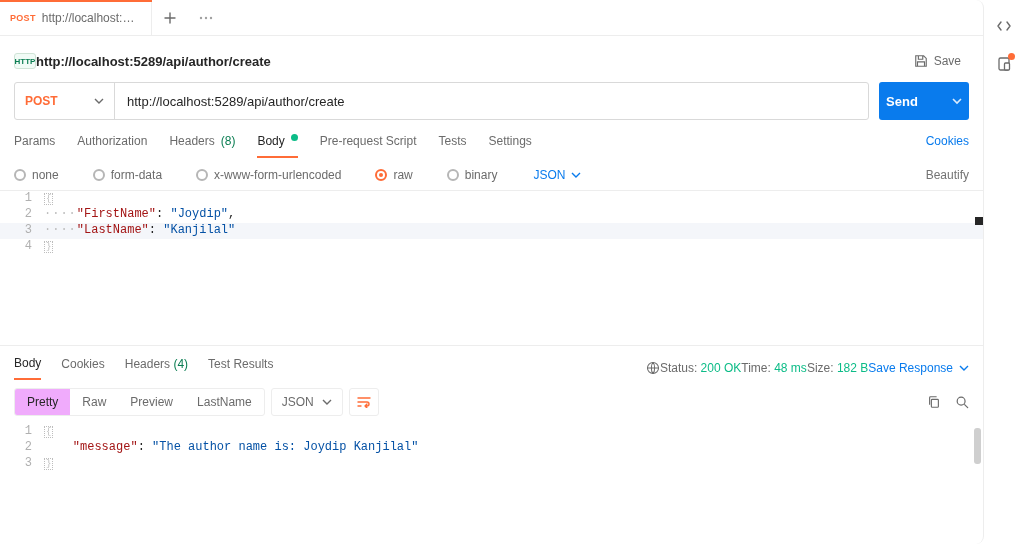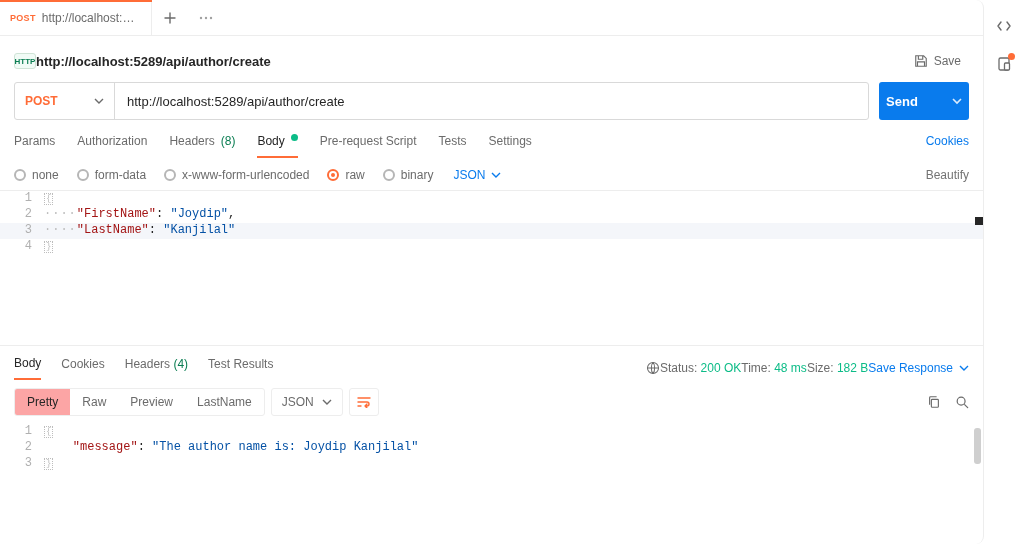--- a/index.html
+++ b/index.html
@@ -37,21 +37,21 @@
   
   .subtabs { display:flex; align-items:center; gap:22px; padding: 14px 14px 0 14px; font-size:12px; color:#6b6b6b; position:relative;}
   .subtabs .st { padding-bottom:10px; cursor:pointer; display:flex; align-items:flex-start; gap:6px;}
   .subtabs .st.active { color:#262626;}
   .subtabs .underline { height:2px; background:#ff6c37; position:absolute; bottom:0; }
   .subtabs .count { color:#0a7d52;}
   .subtabs .dot-live { width:7px; height:7px; border-radius:50%; background:#0cbc87; display:inline-block;}
   .subtabs .right { margin-left:auto; color:#097bed; cursor:pointer; padding-bottom:10px;}
 
   
-  .bodytypes { display:flex; align-items:center; gap:18px; padding: 10px 14px 8px 14px; font-size:12px; color:#6b6b6b;}
+  .bodytypes { display:flex; align-items:center; gap:34px; padding: 10px 14px 8px 14px; font-size:12px; color:#6b6b6b;}
   .radio { display:flex; align-items:center; gap:6px; cursor:pointer;}
   .radio .r { width:12px; height:12px; border:2px solid #b6b6b6; border-radius:50%; display:inline-block; position:relative;}
   .radio.sel .r { border-color:#ff6c37;}
   .radio.sel .r::after{ content:""; position:absolute; inset:2px; border-radius:50%; background:#ff6c37;}
   .bodytypes .json-dd { color:#097bed; display:flex; align-items:center; gap:6px; cursor:pointer; margin-left:2px;}
   .bodytypes .right { margin-left:auto; color:#737373; cursor:pointer;}
 
   
   .editor { border-top:1px solid #ededed; font-family:Consolas, "Courier New", monospace; font-size:12px; color:#262626; flex:0 0 155px; overflow:hidden; position:relative;}
   .line { display:flex; align-items:flex-start; height:16px;}
@@ -70,21 +70,21 @@
   .resp-tabs .rt { padding-bottom:8px; cursor:pointer;}
   .resp-tabs .rt.active{ color:#262626; border-bottom:2px solid #ff6c37;}
   .resp-tabs .meta { margin-left:auto; display:flex; align-items:center; color:#6b6b6b;}
   .resp-tabs .meta .v-ok{ color:#0cbc87;}
   .resp-tabs .save-resp{ color:#097bed; display:flex; align-items:center; gap:6px; cursor:pointer;}
 
   
   .resp-toolbar { display:flex; align-items:center; gap:6px; padding:8px 14px;}
   .seg { display:flex; border:1px solid #ededed; border-radius:3px; overflow:hidden;}
   .seg .sbtn{ padding:6px 12px; font-size:12px; color:#6b6b6b; cursor:pointer;}
-  .seg .sbtn.active{ background:#fca5a5; color:#262626;}
+  .seg .sbtn.active{ background:#f0abfc; color:#262626;}
   .dd { border:1px solid #ededed; border-radius:3px; padding:6px 10px; font-size:12px; color:#6b6b6b; display:flex; align-items:center; gap:8px; cursor:pointer;}
   .wrap-btn{ border:1px solid #ededed; border-radius:3px; width:30px; height:28px; display:flex; align-items:center; justify-content:center; color:#ff6c37; cursor:pointer;}
   .resp-toolbar .right{ margin-left:auto; display:flex; align-items:center; gap:14px; color:#6b6b6b;}
 
   
   .resp-editor { font-family:Consolas, "Courier New", monospace; font-size:12px; position:relative; padding-bottom:6px;}
   .resp-editor .scroll-ind{ position:absolute; right:2px; top:4px; width:7px; height:36px; background:#cfcfcf; border-radius:3px;}
 
   svg{ display:block;}
   .chev-svg{ width:10px; height:10px; }

